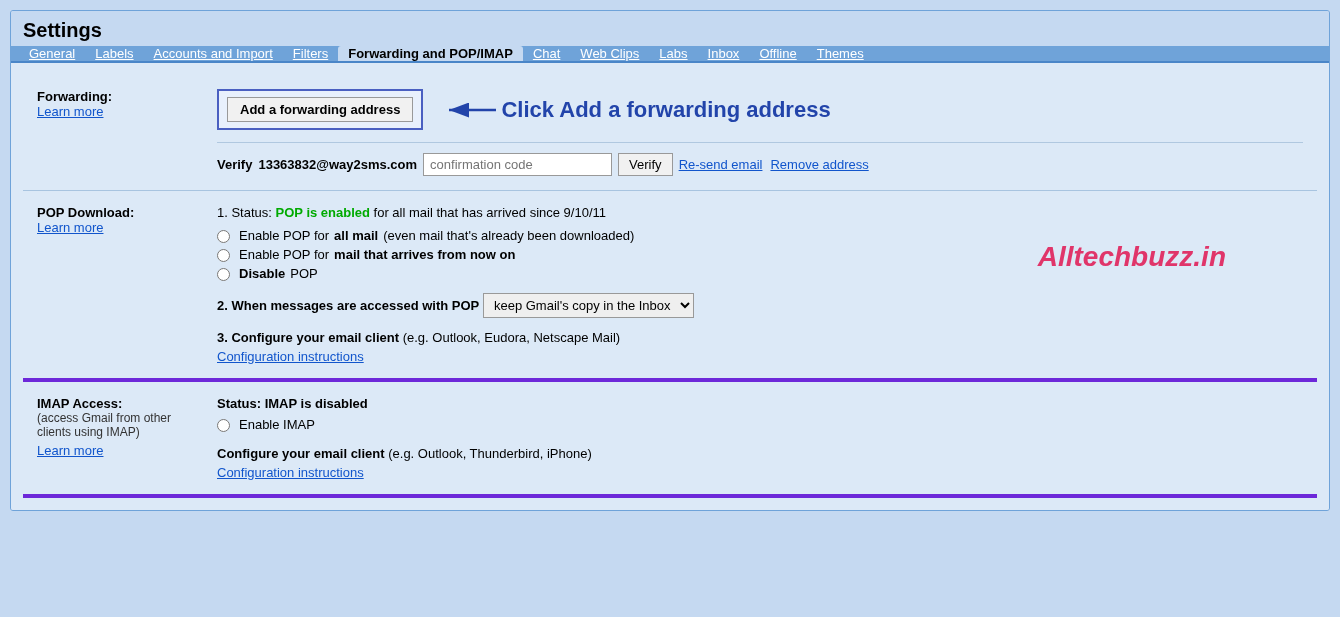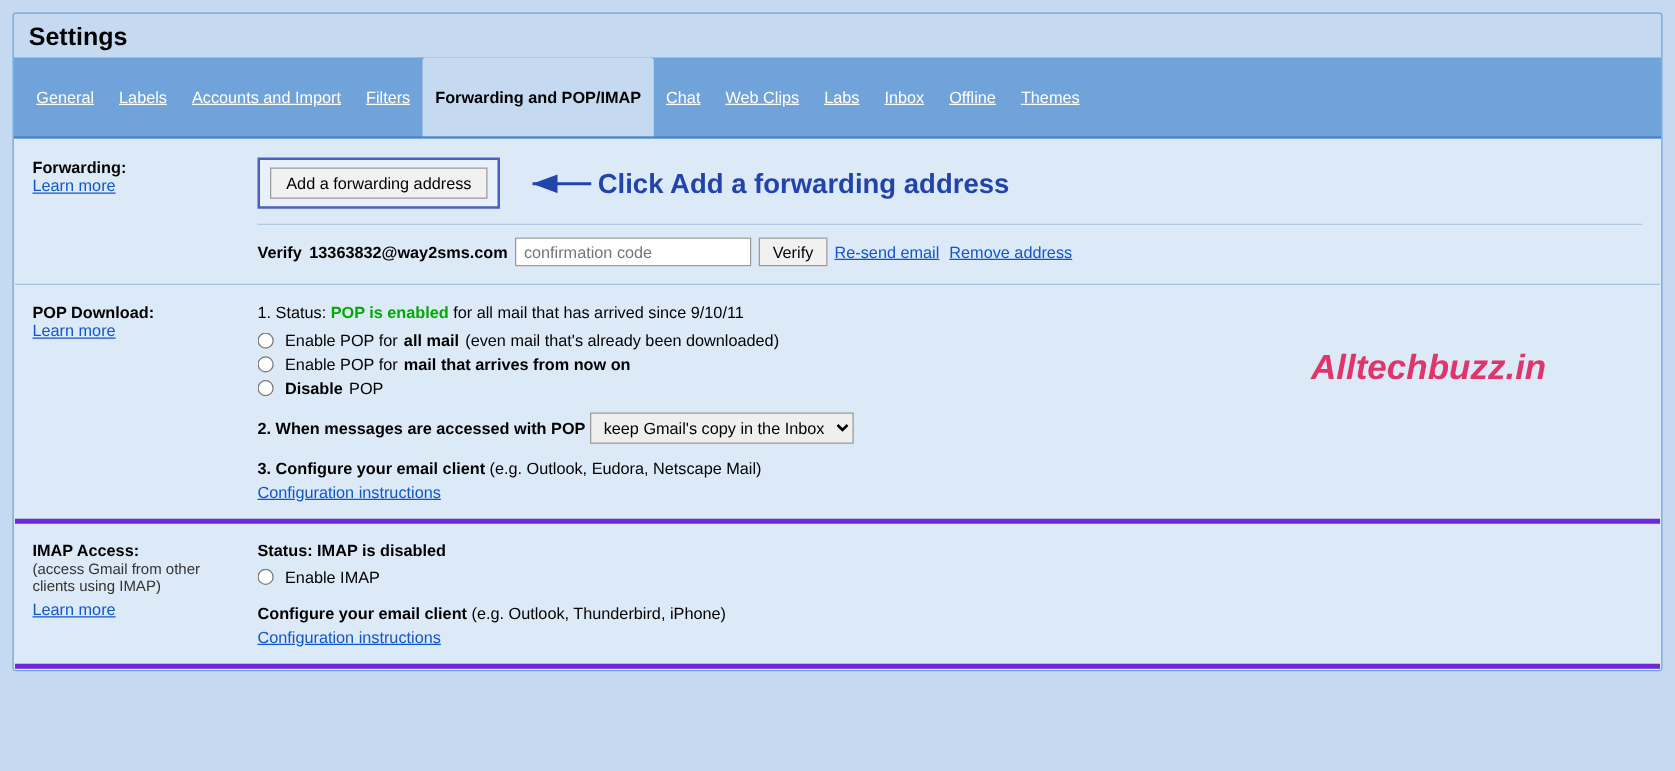--- a/index.html
+++ b/index.html
@@ -23,37 +23,37 @@
       background: #c5d9f1;
     }
     .nav-bar {
       background: #6fa3d9;
       padding: 0 8px;
       display: flex;
       align-items: stretch;
       border-bottom: 2px solid #4a86c8;
     }
     .nav-item {
-      padding: 24px 10px;
+      padding: 0 10px;
       color: #fff;
       font-size: 13px;
       cursor: pointer;
       text-decoration: underline;
       white-space: nowrap;
     }
     .nav-item.active {
       background: #c5d9f1;
       color: #000;
       font-weight: bold;
       text-decoration: none;
       border-radius: 3px 3px 0 0;
     }
     .content-area {
       background: #dce9f7;
-      padding: 1px;
+      padding: 12px;
     }
     .section {
       display: flex;
       border-bottom: 4px solid #6d28d9;
       padding: 14px 14px;
       background: #dce9f7;
     }
     .section-label {
       width: 180px;
       min-width: 180px;
@@ -79,20 +79,21 @@
       background: #e8f0fc;
       display: inline-block;
       margin-right: 10px;
     }
     .add-forwarding-btn {
       background: #f1f1f1;
       border: 1px solid #999;
       padding: 4px 12px;
       font-size: 13px;
       cursor: pointer;
+      font-weight: bold;
     }
     .annotation-text {
       font-size: 22px;
       font-weight: bold;
       color: #2244aa;
       white-space: nowrap;
     }
     
     .verify-row {
       display: flex;
@@ -138,21 +139,21 @@
     .pop-status {
       margin-bottom: 8px;
     }
     .pop-enabled {
       color: #00aa00;
       font-weight: bold;
     }
     .radio-group {
       margin: 4px 0;
       display: flex;
-      align-items: center;
+      align-items: flex-end;
       gap: 5px;
     }
     .radio-group input[type="radio"] {
       margin-right: 4px;
     }
     .bold-text { font-weight: bold; }
     .pop-q2 {
       margin: 12px 0 6px 0;
     }
     .pop-q3 {

